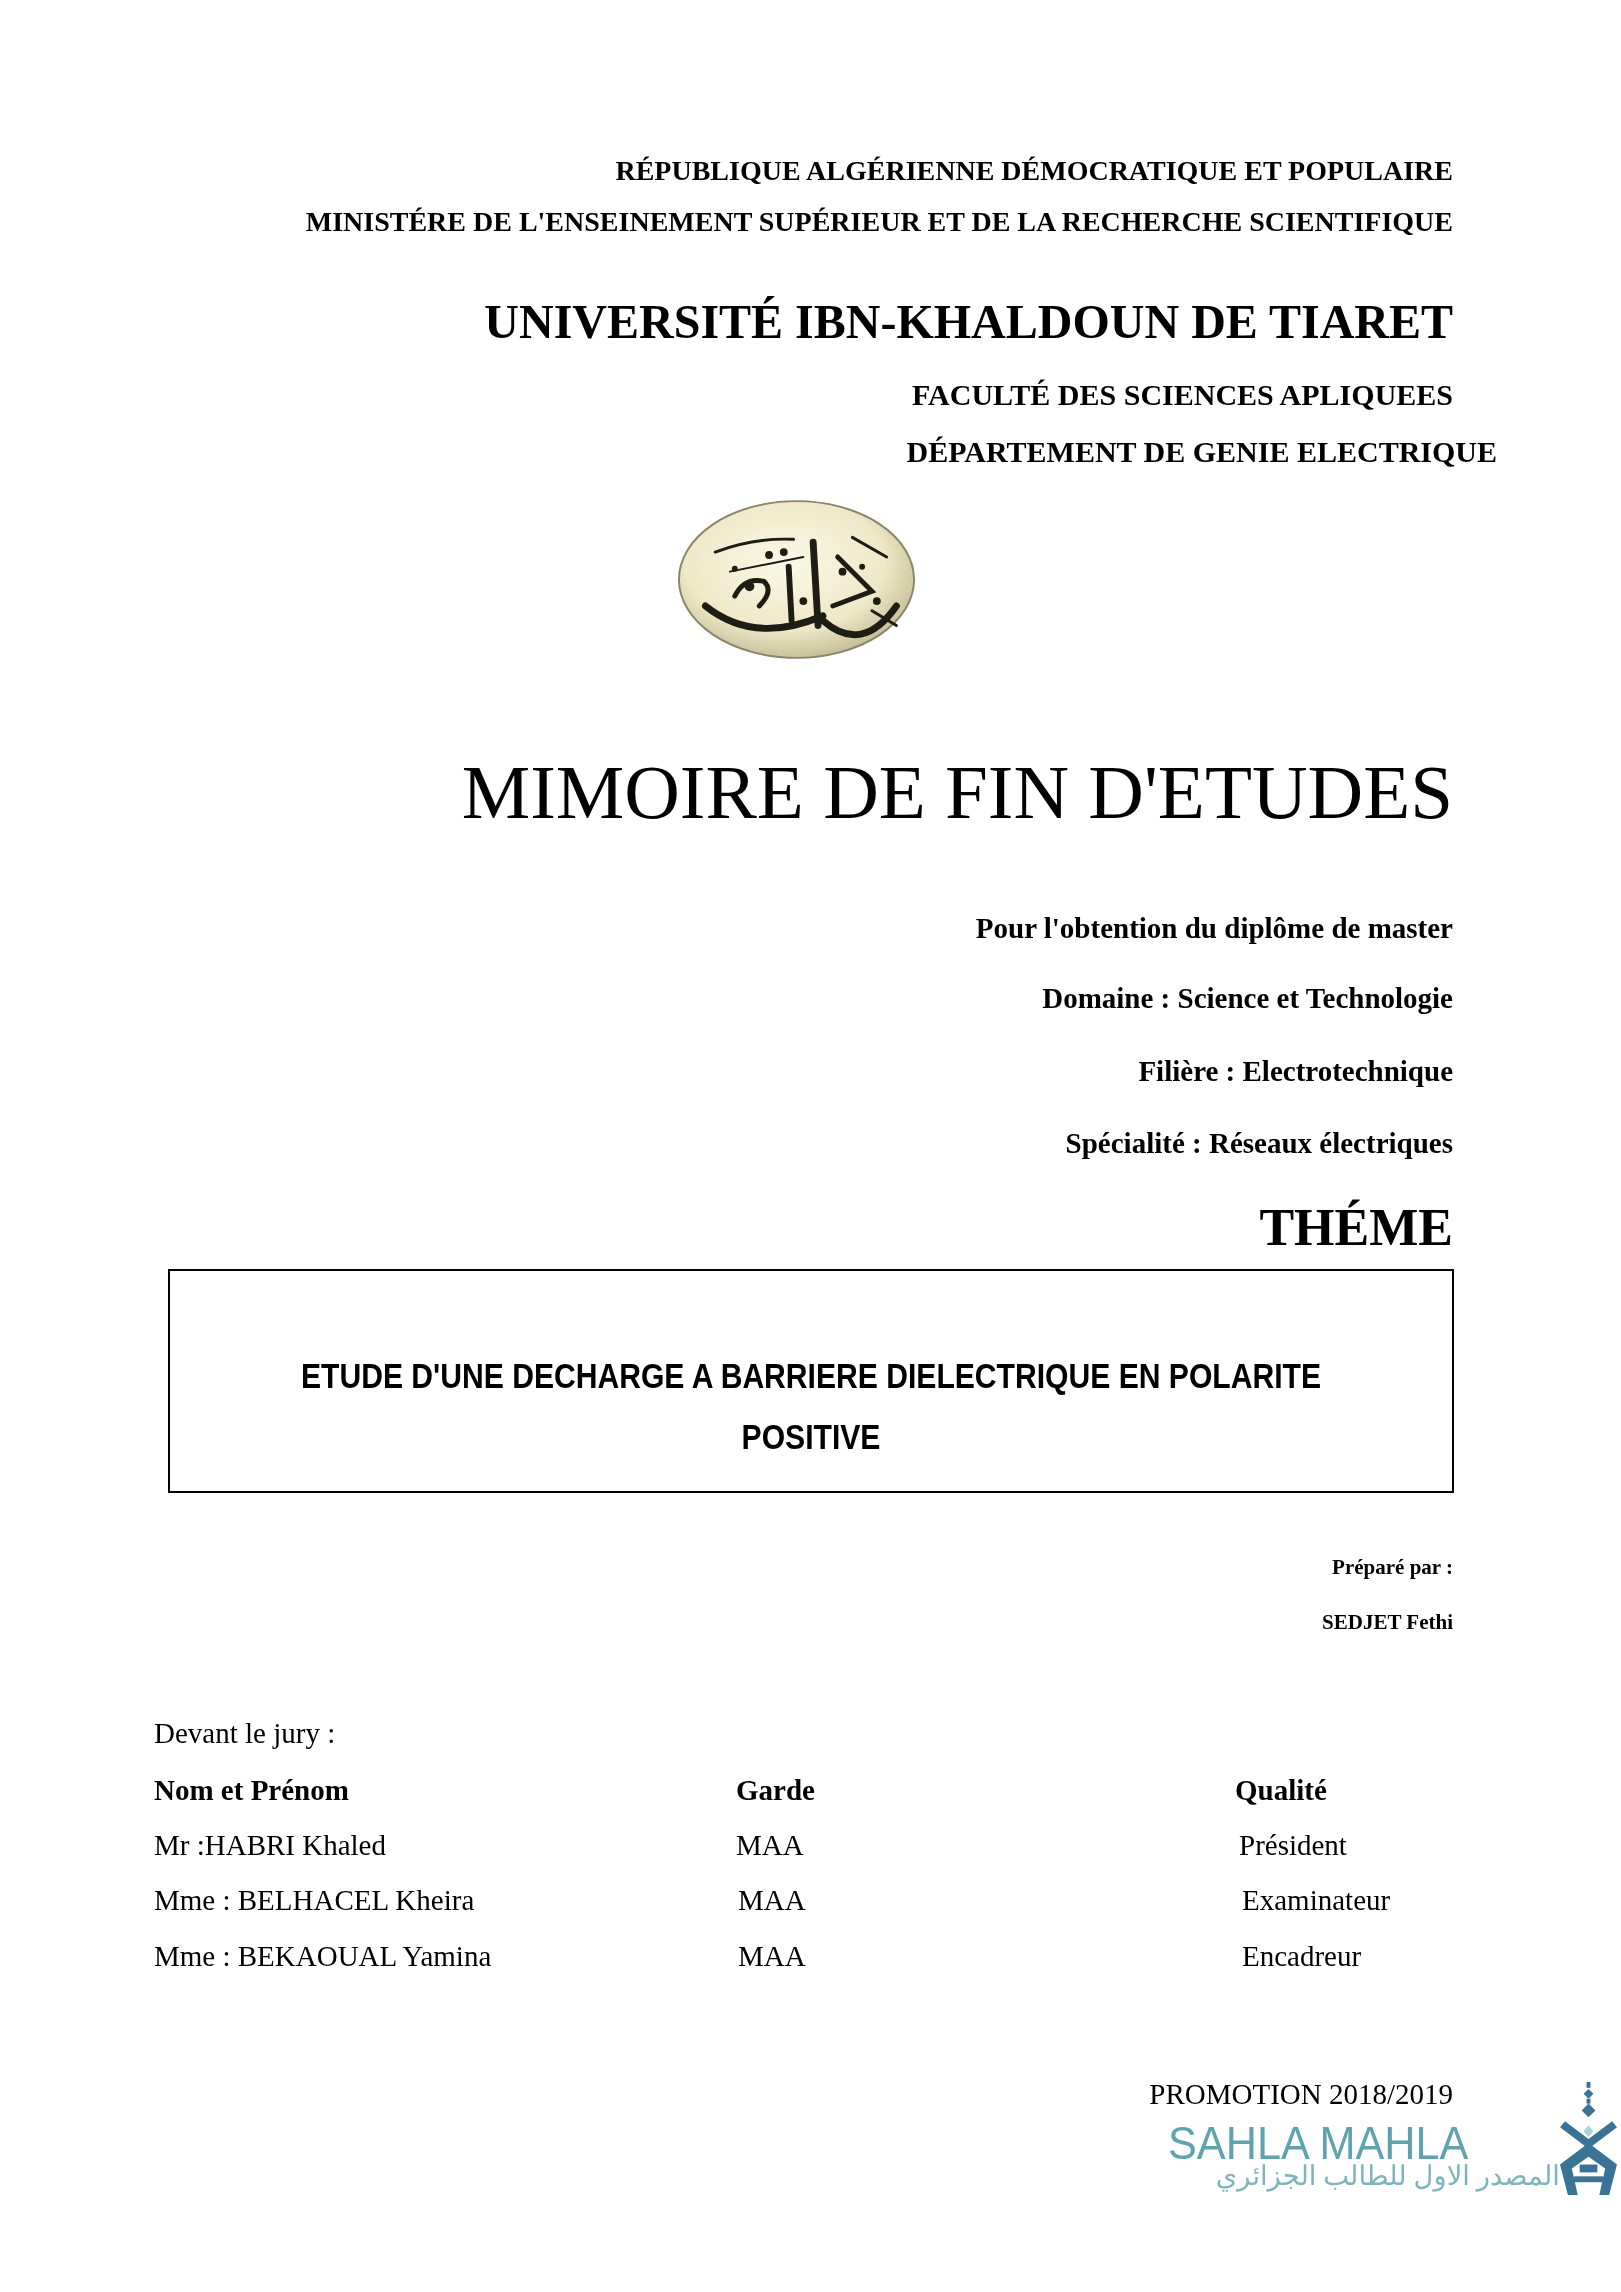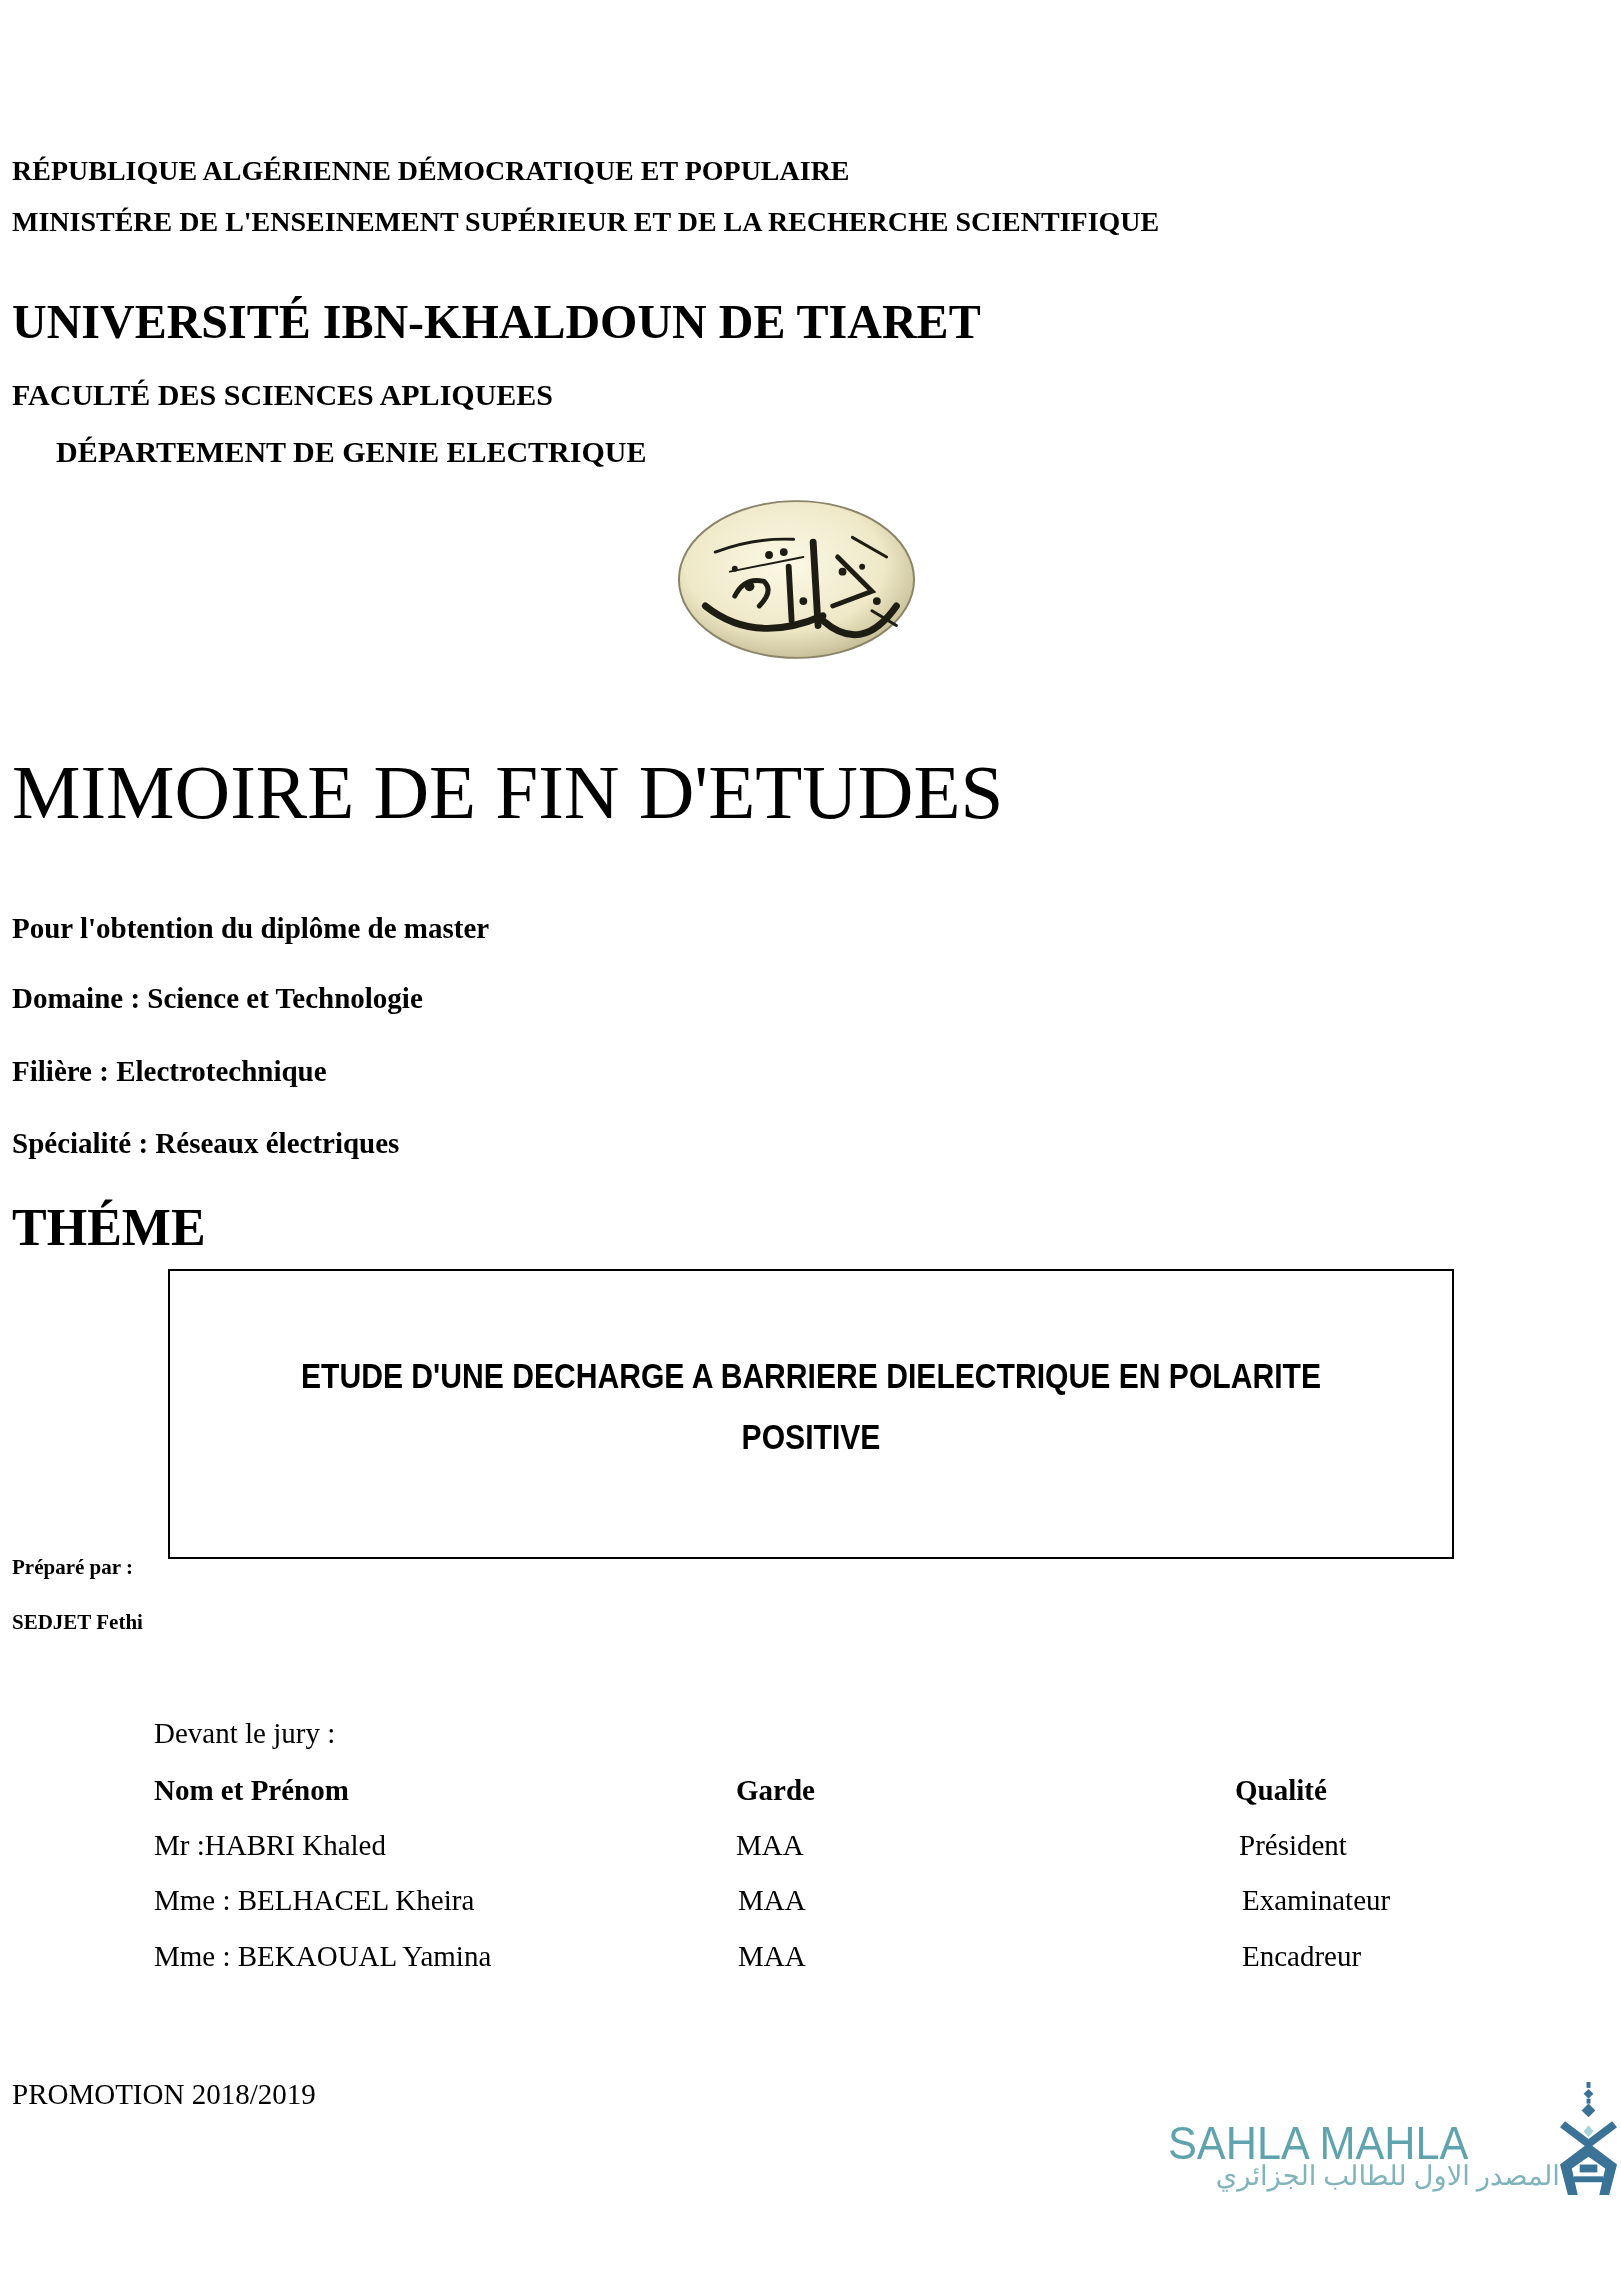--- a/index.html
+++ b/index.html
@@ -1,26 +1,26 @@
 <!DOCTYPE html>
 <html><head>
 <meta charset="utf-8">
 <style>
   html, body { margin: 0; padding: 0; background: #ffffff; }
   body { width: 1621px; height: 2293px; position: relative; overflow: hidden;
          font-family: "Liberation Serif", "DejaVu Serif", serif; color: #000; }
   .abs { position: absolute; }
-  .center { left: 0; width: 1453px; text-align: left; white-space: nowrap; padding-left: 12px; }
+  .center { left: 0; width: 1453px; text-align: right; white-space: nowrap; }
   .hdr-small { font-size: 28px; font-weight: bold; line-height: 35px; }
   .univ { font-size: 48px; font-weight: bold; line-height: 59px; }
   .fac { font-size: 30px; font-weight: bold; line-height: 39px; }
   .memoire { font-size: 77px; font-weight: normal; line-height: 94px; }
   .info { font-size: 29px; font-weight: bold; line-height: 37px; }
   .theme-title { font-size: 52px; font-weight: bold; line-height: 63px; }
-  .theme-box { left: 168px; top: 1269px; width: 1286px; height: 290px;
+  .theme-box { left: 168px; top: 1269px; width: 1286px; height: 224px;
                border: 2px solid #000; border-bottom-width: 2.9px; box-sizing: border-box; }
   .theme-line { font-family: "Liberation Sans", "DejaVu Sans", sans-serif; font-weight: bold;
                 font-size: 35px; line-height: 43px; left: 0; width: 100%; text-align: center;
                 white-space: nowrap; transform-origin: center; }
   .prep { font-size: 21px; font-weight: bold; line-height: 37px; }
   .jury-label { font-size: 29px; font-weight: normal; line-height: 37px; }
   .col-h { font-size: 29px; font-weight: bold; line-height: 37px; white-space: nowrap; }
   .col-v { font-size: 29px; font-weight: normal; line-height: 37px; white-space: nowrap; }
   .promo { font-size: 29px; line-height: 37px; }
   .logo-univ { left: 676px; top: 498px; width: 241px; height: 163px; }

